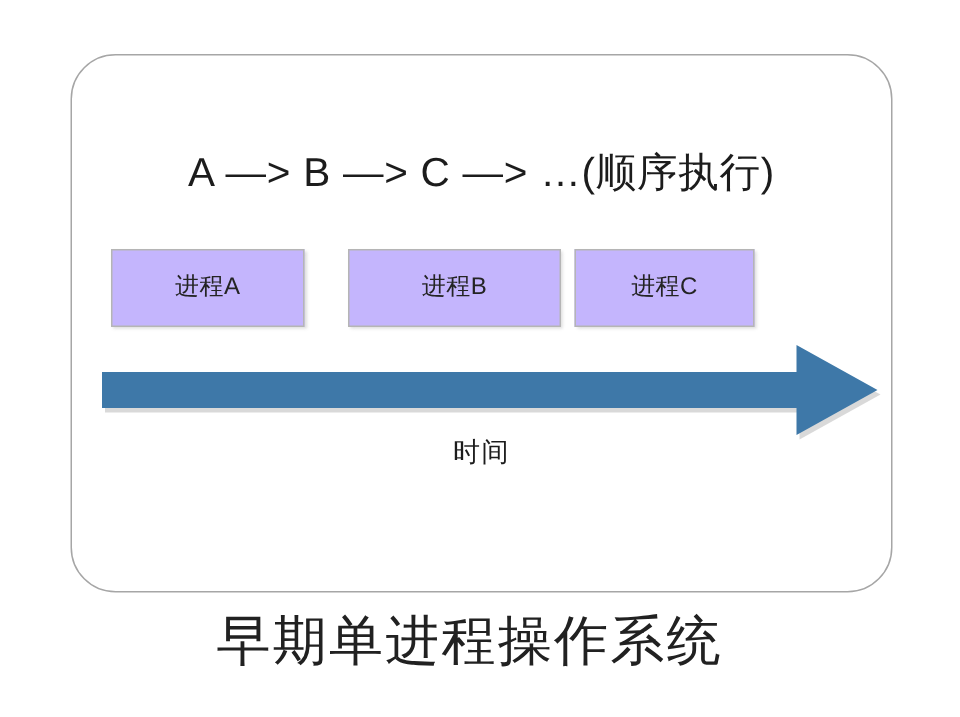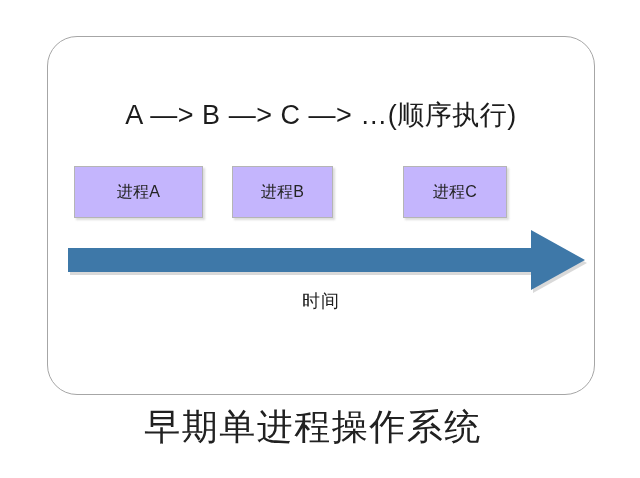--- a/index.html
+++ b/index.html
@@ -65,22 +65,22 @@
     height: 52px;
     box-sizing: border-box;
     border: 1.1px solid #b5b5b5;
     background: #c4b5fd;
     box-shadow: 1.5px 1.5px 2px rgba(140,140,140,0.30);
     display: flex;
     align-items: center;
     justify-content: center;
   }
   .process-box-0 { left: 0px;   width: 129px; }
-  .process-box-1 { left: 158px; width: 101px; }
-  .process-box-2 { left: 329px; width: 104px; justify-content: center; }
+  .process-box-1 { left: 158px; width: 142px; }
+  .process-box-2 { left: 309px; width: 120px; justify-content: center; }
   .process-label {
     font-size: 16px;
     line-height: 18px;
     color: #242424;
     letter-spacing: 0.3px;
   }
 
   
   .time-arrow {
     position: absolute;

